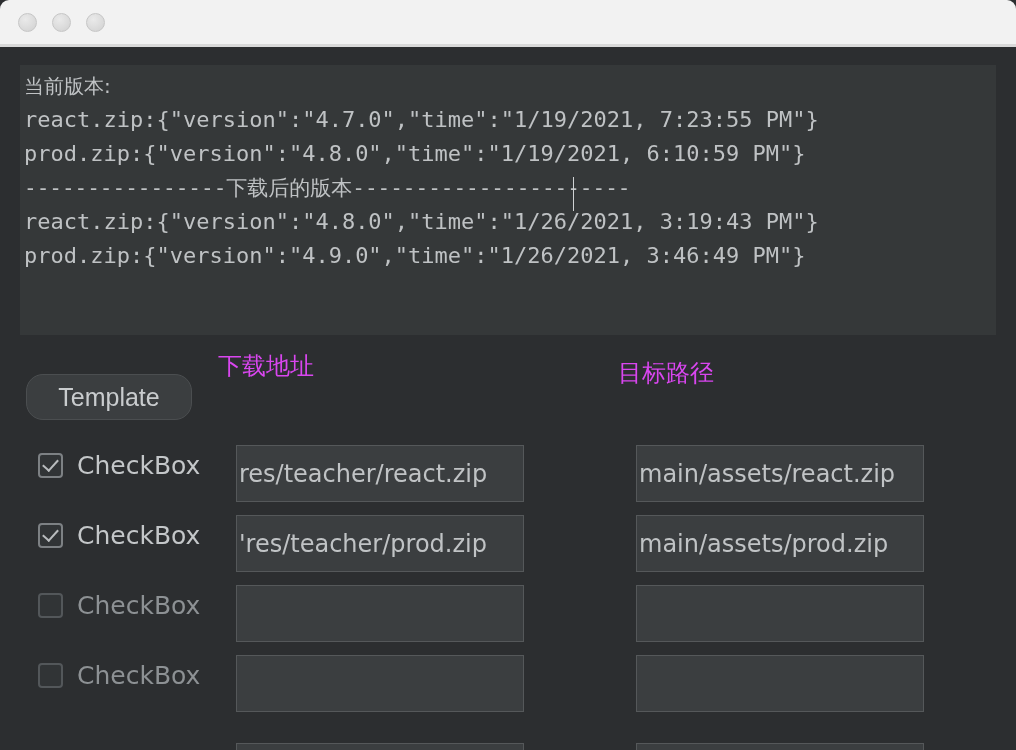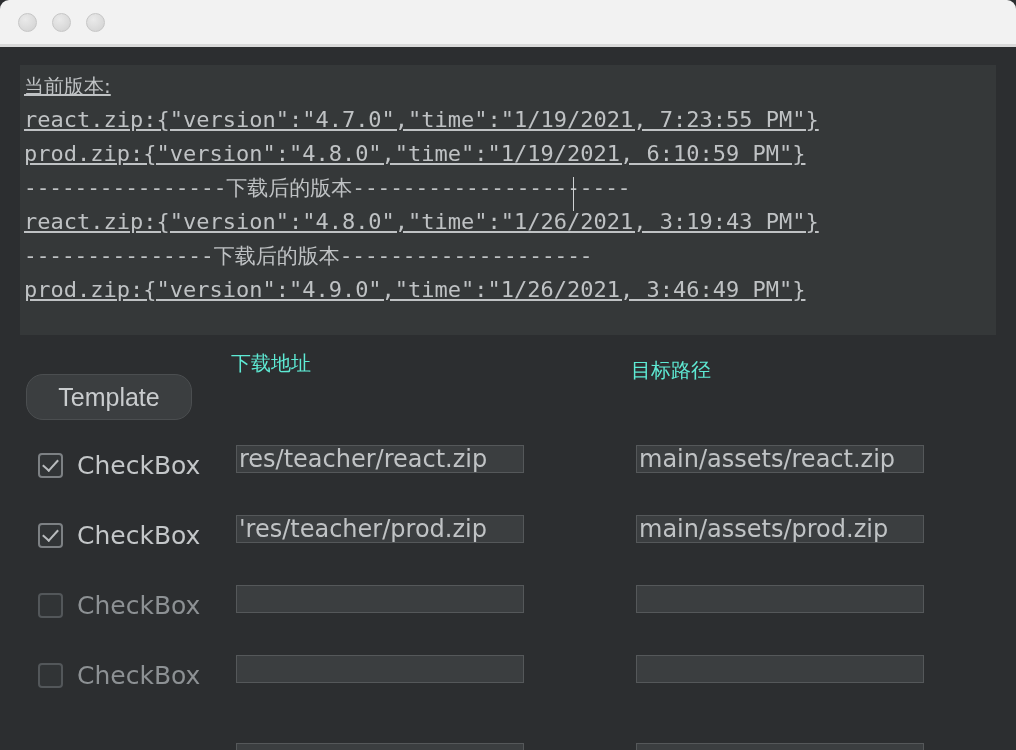--- a/index.html
+++ b/index.html
@@ -69,21 +69,20 @@
   }
   .log-line {
     font-family: "DejaVu Sans Mono", "Liberation Mono", monospace;
     font-size: 22px;
     line-height: 34px;
     color: #bfc2c4;
     white-space: pre;
     letter-spacing: 0px;
     padding-left: 2px;
     height: 34px;
-    text-decoration: underline;
   }
   .log-line.cjk {
     font-family: "DejaVu Sans", sans-serif;
     font-size: 20px;
   }
   .log-sep {
     font-family: "DejaVu Sans Mono", "Liberation Mono", monospace;
     font-size: 21px;
     line-height: 34px;
     height: 34px;
@@ -96,24 +95,23 @@
     position: absolute;
     left: 553px; top: 112px;
     width: 1px; height: 34px;
     background: #cfd2d4;
   }
 
   
   .col-header {
     position: absolute;
     font-family: "DejaVu Sans", sans-serif;
-    font-size: 20px;
-    color: #5eead4;
+    font-size: 24px;
+    color: #d946ef;
     white-space: nowrap;
-    margin-left: 13px;
   }
   #header-download { left: 218px; top: 303px; }
   #header-target   { left: 618px; top: 310px; }
 
   
   #template-button {
     position: absolute;
     left: 26px; top: 327px;
     width: 166px; height: 46px;
     background: #3b3e40;
@@ -166,21 +164,21 @@
     font-family: "DejaVu Sans", sans-serif;
     font-size: 25px;
     color: #c4c7c9;
     white-space: nowrap;
   }
   .cb-label.dim { color: #8d9194; }
 
   .field {
     position: absolute;
     top: 6px;
-    height: 28px;
+    height: 57px;
     background: #3b3e40;
     border: 1px solid #55585a;
     box-sizing: border-box;
     overflow: hidden;
     display: flex;
     align-items: center;
     cursor: text;
   }
   .field.left  { left: 224px; width: 288px; }
   .field.right { left: 624px; width: 288px; }
@@ -206,21 +204,20 @@
 <div id="titlebar-edge"></div>
 
 <div id="window-body">
 
   <div id="log-panel">
     <div class="log-line cjk">当前版本:</div>
     <div class="log-line">react.zip:{"version":"4.7.0","time":"1/19/2021, 7:23:55 PM"}</div>
     <div class="log-line">prod.zip:{"version":"4.8.0","time":"1/19/2021, 6:10:59 PM"}</div>
     <div class="log-sep">----------------下载后的版本----------------------</div>
     <div class="log-line">react.zip:{"version":"4.8.0","time":"1/26/2021, 3:19:43 PM"}</div>
-    <div class="log-sep">---------------下载后的版本--------------------</div>
     <div class="log-line">prod.zip:{"version":"4.9.0","time":"1/26/2021, 3:46:49 PM"}</div>
     <div class="caret"></div>
   </div>
 
   <div class="col-header" id="header-download">下载地址</div>
   <div class="col-header" id="header-target">目标路径</div>
 
   <div id="template-button">Template</div>
 
   <div class="row" style="top:392px">

